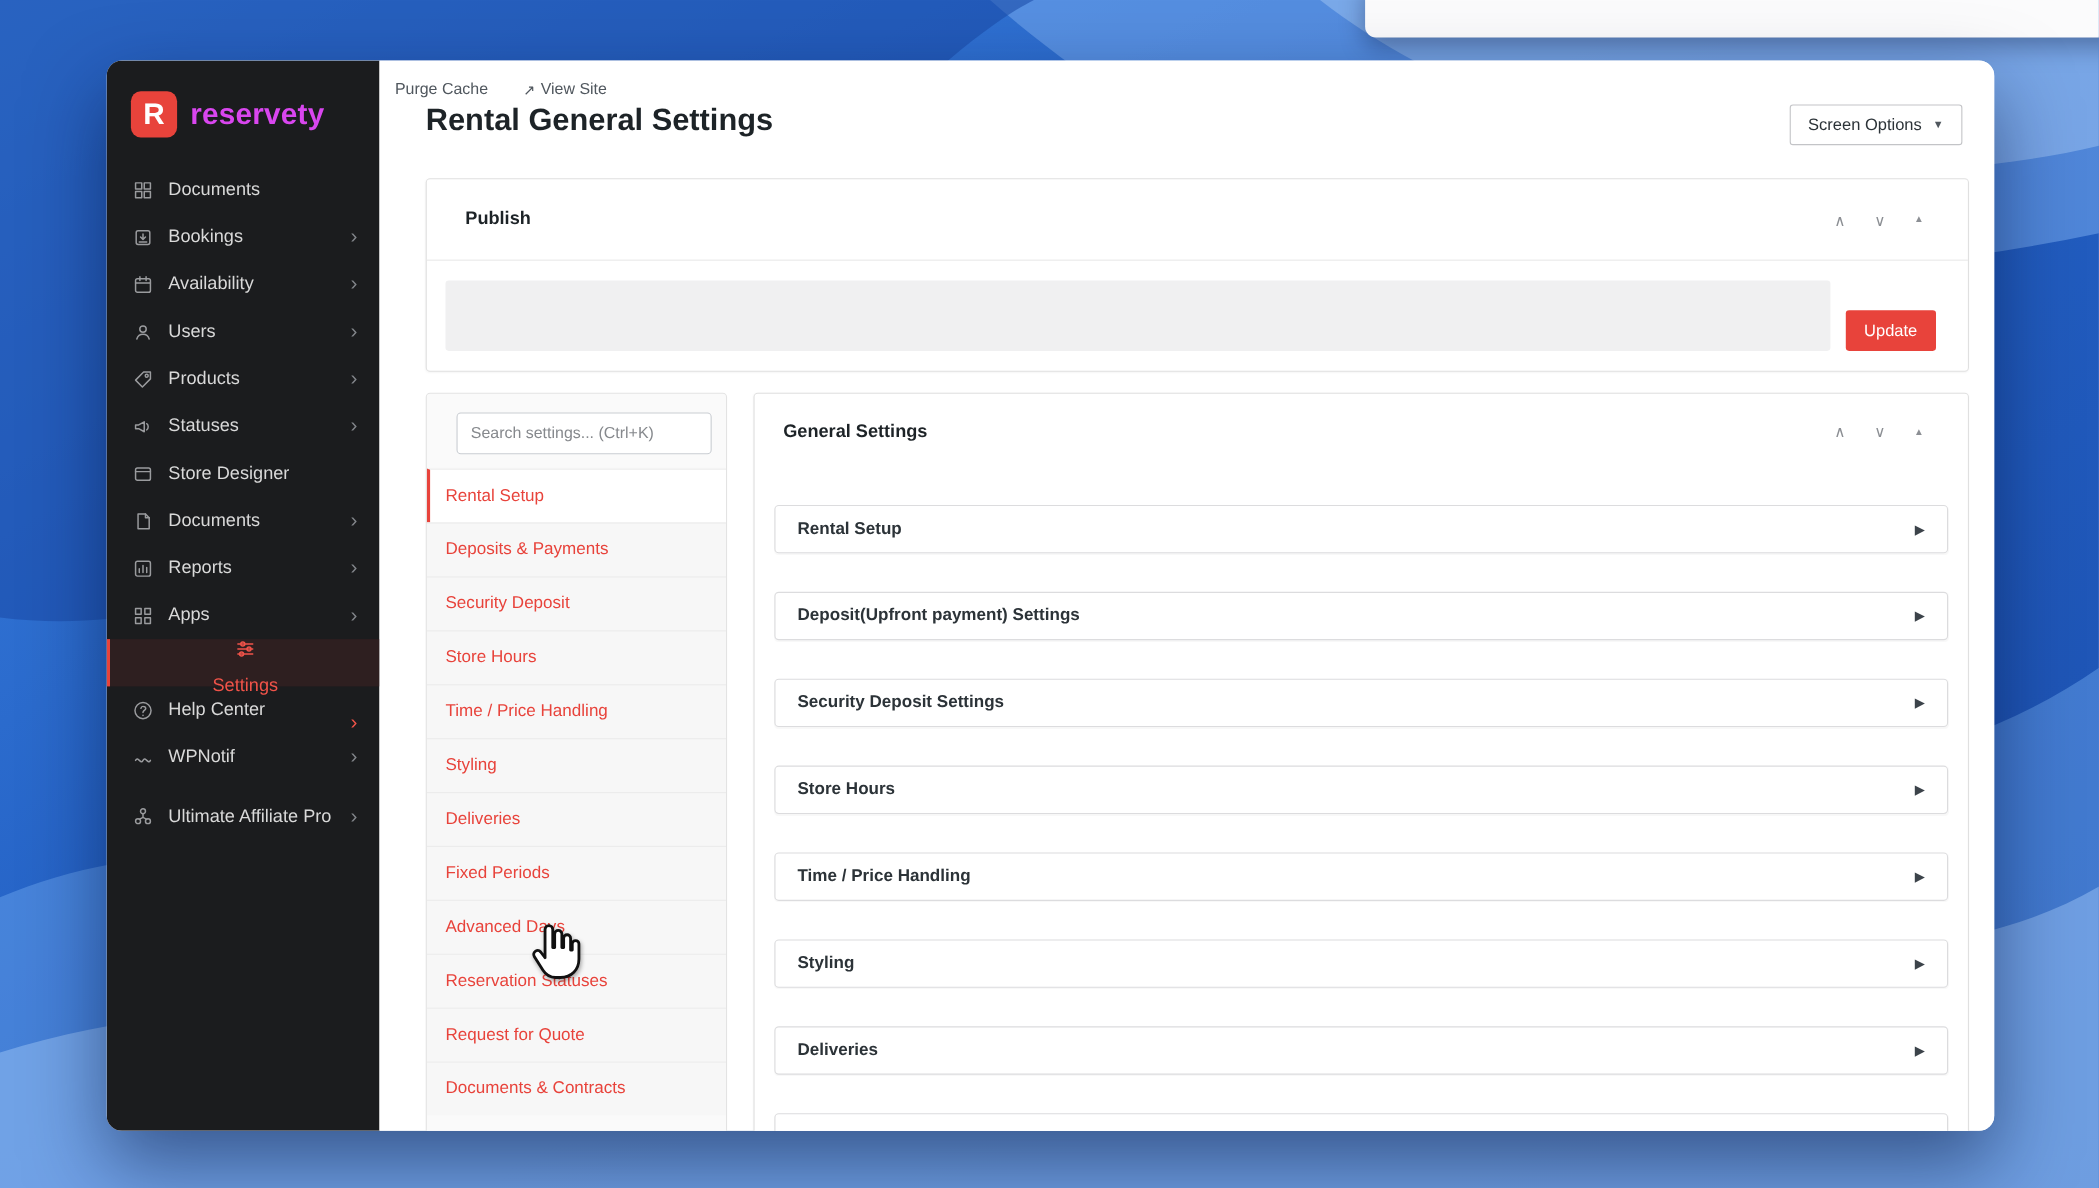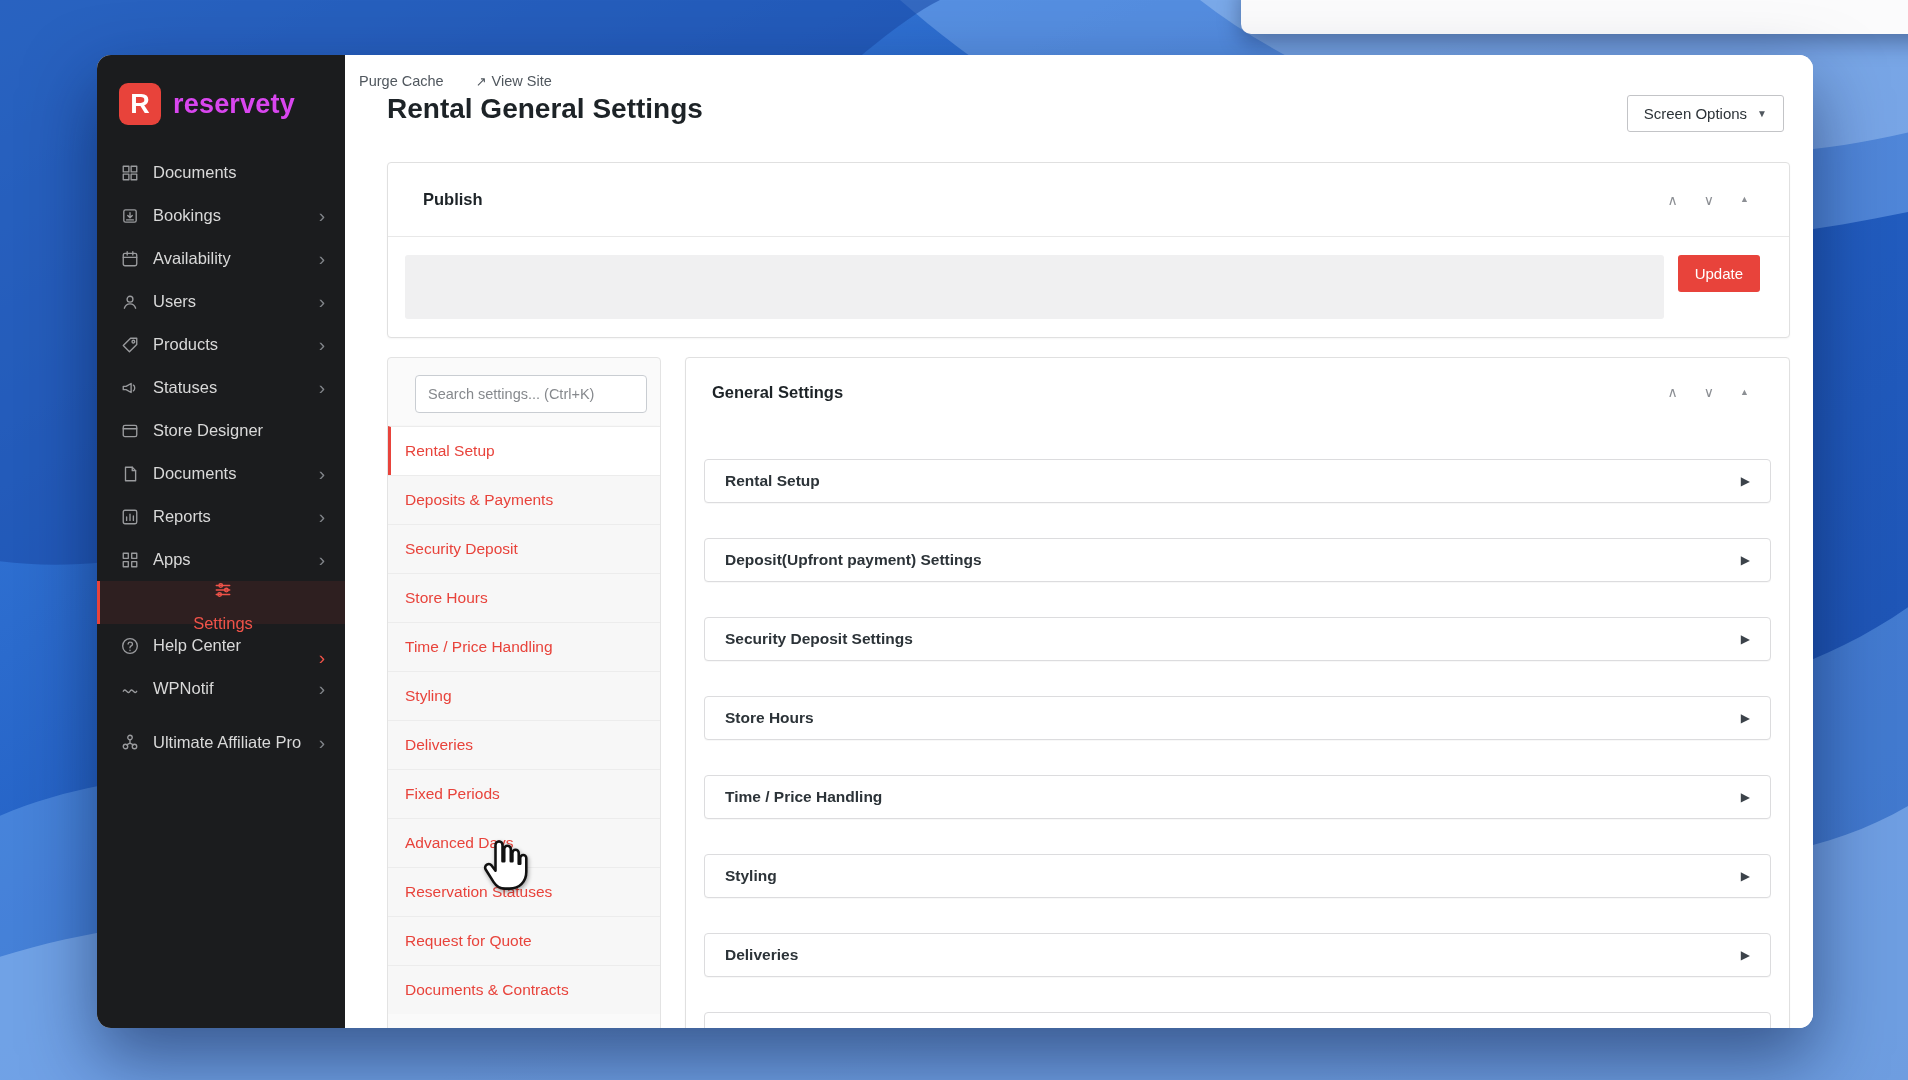--- a/index.html
+++ b/index.html
@@ -82,21 +82,21 @@
 
   .publish-card { position:absolute; left:42px; right:23px; top:107px; height:176px; }
   .panel-header { display:flex; align-items:center; padding:0 40px 0 35px; }
   .publish-card .panel-header { height:74px; border-bottom:1px solid #e8e8e8; }
   .panel-title { font-size:16.5px; font-weight:700; color:#1d2327; }
   .panel-controls { margin-left:auto; display:flex; align-items:center; gap:26px;
     color:#8c8f94; }
   .panel-controls .ctl { font-size:14px; cursor:pointer; line-height:1; }
   .panel-controls .ctl.tri { font-size:9px; }
 
-  .publish-body { display:flex; align-items:flex-start; padding:18px 29px 0 17px; gap:14px; }
+  .publish-body { display:flex; align-items:flex-end; padding:18px 29px 0 17px; gap:14px; }
   .publish-box { flex:1; height:64px; background:#f0f0f1; border-radius:3px; }
   .update-btn { background:#e8433b; color:#fff; border:none; border-radius:3px;
     font-size:15px; font-weight:500; padding:10px 17px; cursor:pointer;
     font-family:"Liberation Sans", sans-serif; }
 
   
   .settings-nav { position:absolute; left:42px; top:302px; width:274px; height:720px;
     background:#fafafa; border:1px solid #e3e3e3; border-radius:4px 4px 0 0;
     overflow:hidden; }
   .settings-search { margin:17px 13px 13px 15px;padding-left:12px; }

